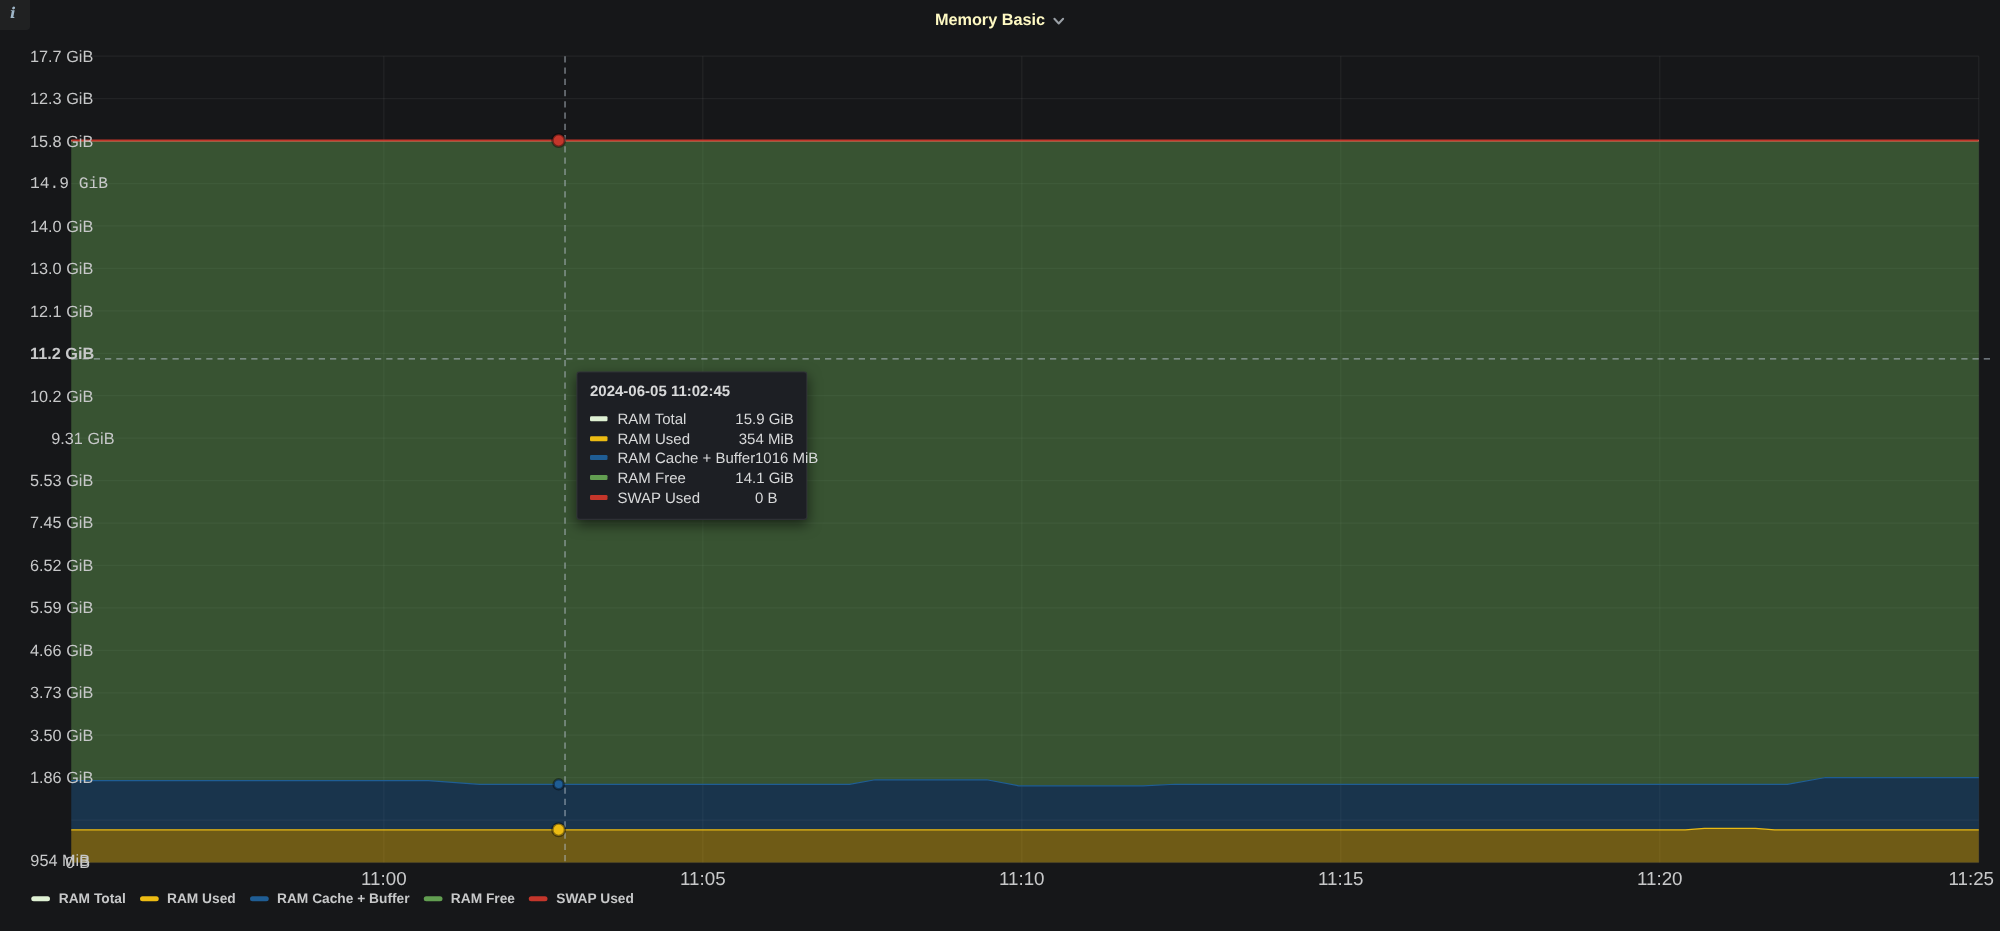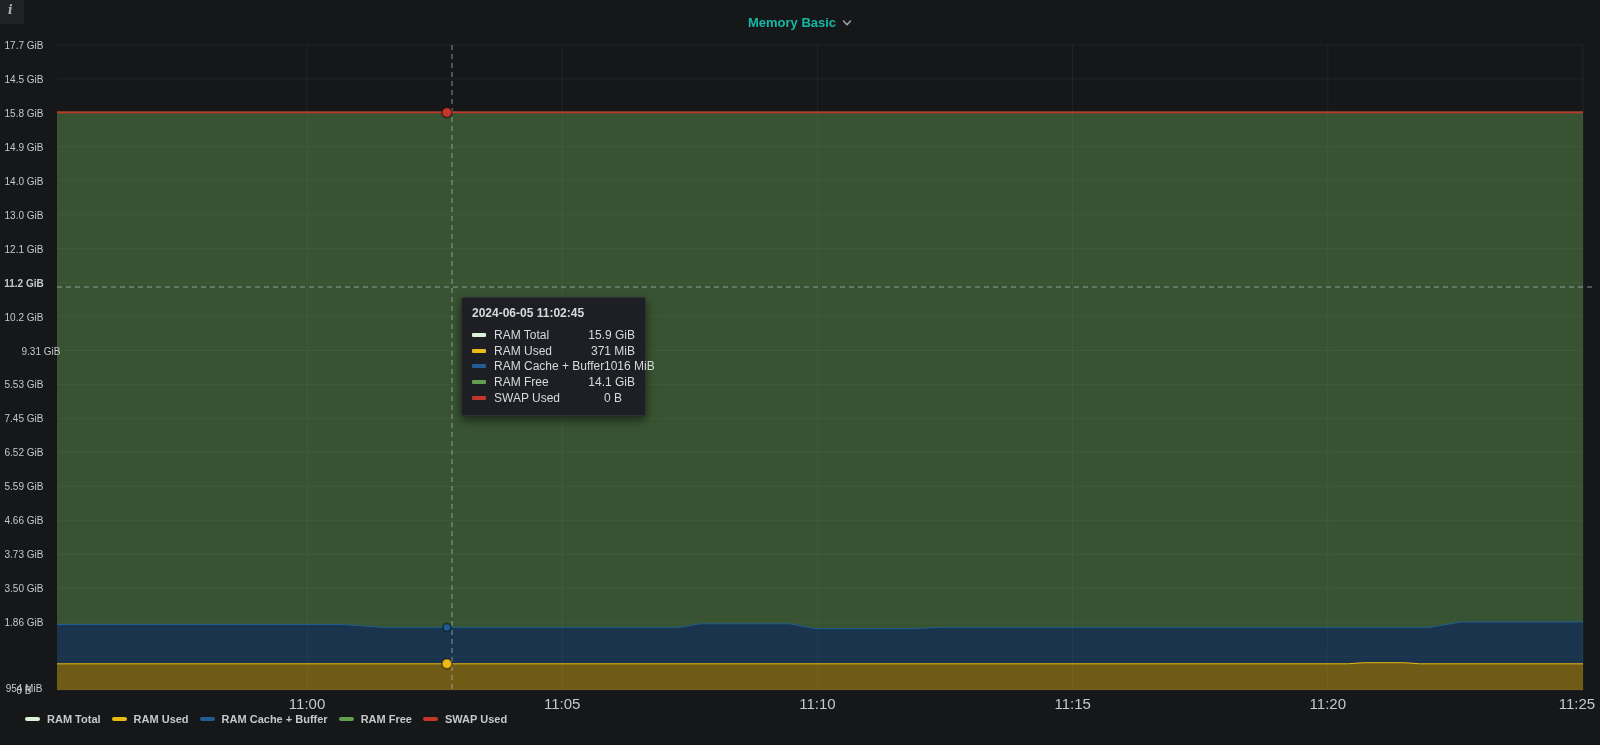--- a/index.html
+++ b/index.html
@@ -5,36 +5,36 @@
   html,body{margin:0;padding:0;}
   body{
     width:1600px;height:745px;position:relative;overflow:hidden;
     background:#161719;
     font-family:"Liberation Sans", sans-serif;
     -webkit-font-smoothing:antialiased;
   }
   
   .panel-header{
     position:absolute;top:0;left:0;right:0;height:30px;
-    display:flex;align-items:flex-end;justify-content:center;gap:6px;
-    color:#14b8a6;font-size:13px;font-weight:700;z-index:4;
+    display:flex;align-items:center;justify-content:center;gap:6px;
+    color:#fef9c3;font-size:13px;font-weight:700;z-index:4;
   }
   .panel-header .chev{display:inline-block;margin-top:2px;}
   .corner-info{
     position:absolute;top:0;left:0;width:24px;height:24px;z-index:4;
     background:rgba(255,255,255,0.045);border-radius:0 0 3px 0;
     color:#9fb6c8;font-family:"DejaVu Serif",serif;font-style:italic;font-weight:700;
     font-size:12px;display:flex;align-items:flex-start;justify-content:flex-start;
     padding:3px 0 0 8px;box-sizing:border-box;cursor:pointer;
   }
   
   #chart-svg{position:absolute;top:0;left:0;z-index:1;}
   .y-label{
-    position:absolute;left:0;width:48px;text-align:center;
-    font-size:10px;color:#c7c8c9;transform:translateY(-50%);z-index:2;white-space:nowrap;
+    position:absolute;left:0;width:48px;text-align:right;
+    font-size:13px;color:#c7c8c9;transform:translateY(-50%);z-index:2;white-space:nowrap;padding-left:24px;
   }
   .x-label{
     position:absolute;top:695px;transform:translateX(-50%);
     font-size:15px;color:#c7c8c9;z-index:2;white-space:nowrap;
   }
   
   .legend{
     position:absolute;left:25px;top:710px;height:18px;z-index:3;
     display:flex;align-items:center;gap:11px;
     font-size:11px;font-weight:600;color:#c7c8c9;
@@ -120,23 +120,23 @@
     <div class="y-label" style="top: 486.3px;">5.59 GiB</div>
     <div class="y-label" style="top: 452.35px;">6.52 GiB</div>
     <div class="y-label" style="top: 418.4px;">7.45 GiB</div>
     <div class="y-label" style="top: 384.45px;">5.53 GiB</div>
     <div class="y-label" style="top: 350.5px; margin-left: 17px;">9.31 GiB</div>
     <div class="y-label" style="top: 316.55px;">10.2 GiB</div>
     <div class="y-label" style="top: 282.6px; font-weight: bold;">11.2 GiB</div>
     <div class="y-label" style="top: 248.65px;">12.1 GiB</div>
     <div class="y-label" style="top: 214.7px;">13.0 GiB</div>
     <div class="y-label" style="top: 180.75px;">14.0 GiB</div>
-    <div class="y-label" style="top: 146.8px;">14.9 GiB</div>
+    <div class="y-label" style="top: 146.8px; font-family: Liberation Mono, monospace;">14.9 GiB</div>
     <div class="y-label" style="top: 112.85px;">15.8 GiB</div>
-    <div class="y-label" style="top: 78.9px;">14.5 GiB</div>
+    <div class="y-label" style="top: 78.9px;">12.3 GiB</div>
     <div class="y-label" style="top: 44.95px;">17.7 GiB</div>
   </div>
 <div id="x-labels">
     <div class="x-label" style="left: 307.08px;">11:00</div>
     <div class="x-label" style="left: 562.264px;">11:05</div>
     <div class="x-label" style="left: 817.448px;">11:10</div>
     <div class="x-label" style="left: 1072.63px;">11:15</div>
     <div class="x-label" style="left: 1327.82px;">11:20</div>
     <div class="x-label" style="left: 1577px;">11:25</div>
   </div>
@@ -168,21 +168,21 @@
   <div class="tooltip-title">2024-06-05 11:02:45</div>
   <div id="tooltip-rows">
       <div class="tooltip-row">
         <span class="tooltip-swatch" style="background: rgb(223, 241, 212);"></span>
         <span class="tooltip-label">RAM Total</span>
         <span class="tooltip-value">15.9 GiB</span>
       </div>
       <div class="tooltip-row">
         <span class="tooltip-swatch" style="background: rgb(236, 187, 19);"></span>
         <span class="tooltip-label">RAM Used</span>
-        <span class="tooltip-value">371 MiB</span>
+        <span class="tooltip-value">354 MiB</span>
       </div>
       <div class="tooltip-row">
         <span class="tooltip-swatch" style="background: rgb(31, 93, 148);"></span>
         <span class="tooltip-label">RAM Cache + Buffer</span>
         <span class="tooltip-value">1016 MiB</span>
       </div>
       <div class="tooltip-row">
         <span class="tooltip-swatch" style="background: rgb(98, 158, 81);"></span>
         <span class="tooltip-label">RAM Free</span>
         <span class="tooltip-value">14.1 GiB</span>

